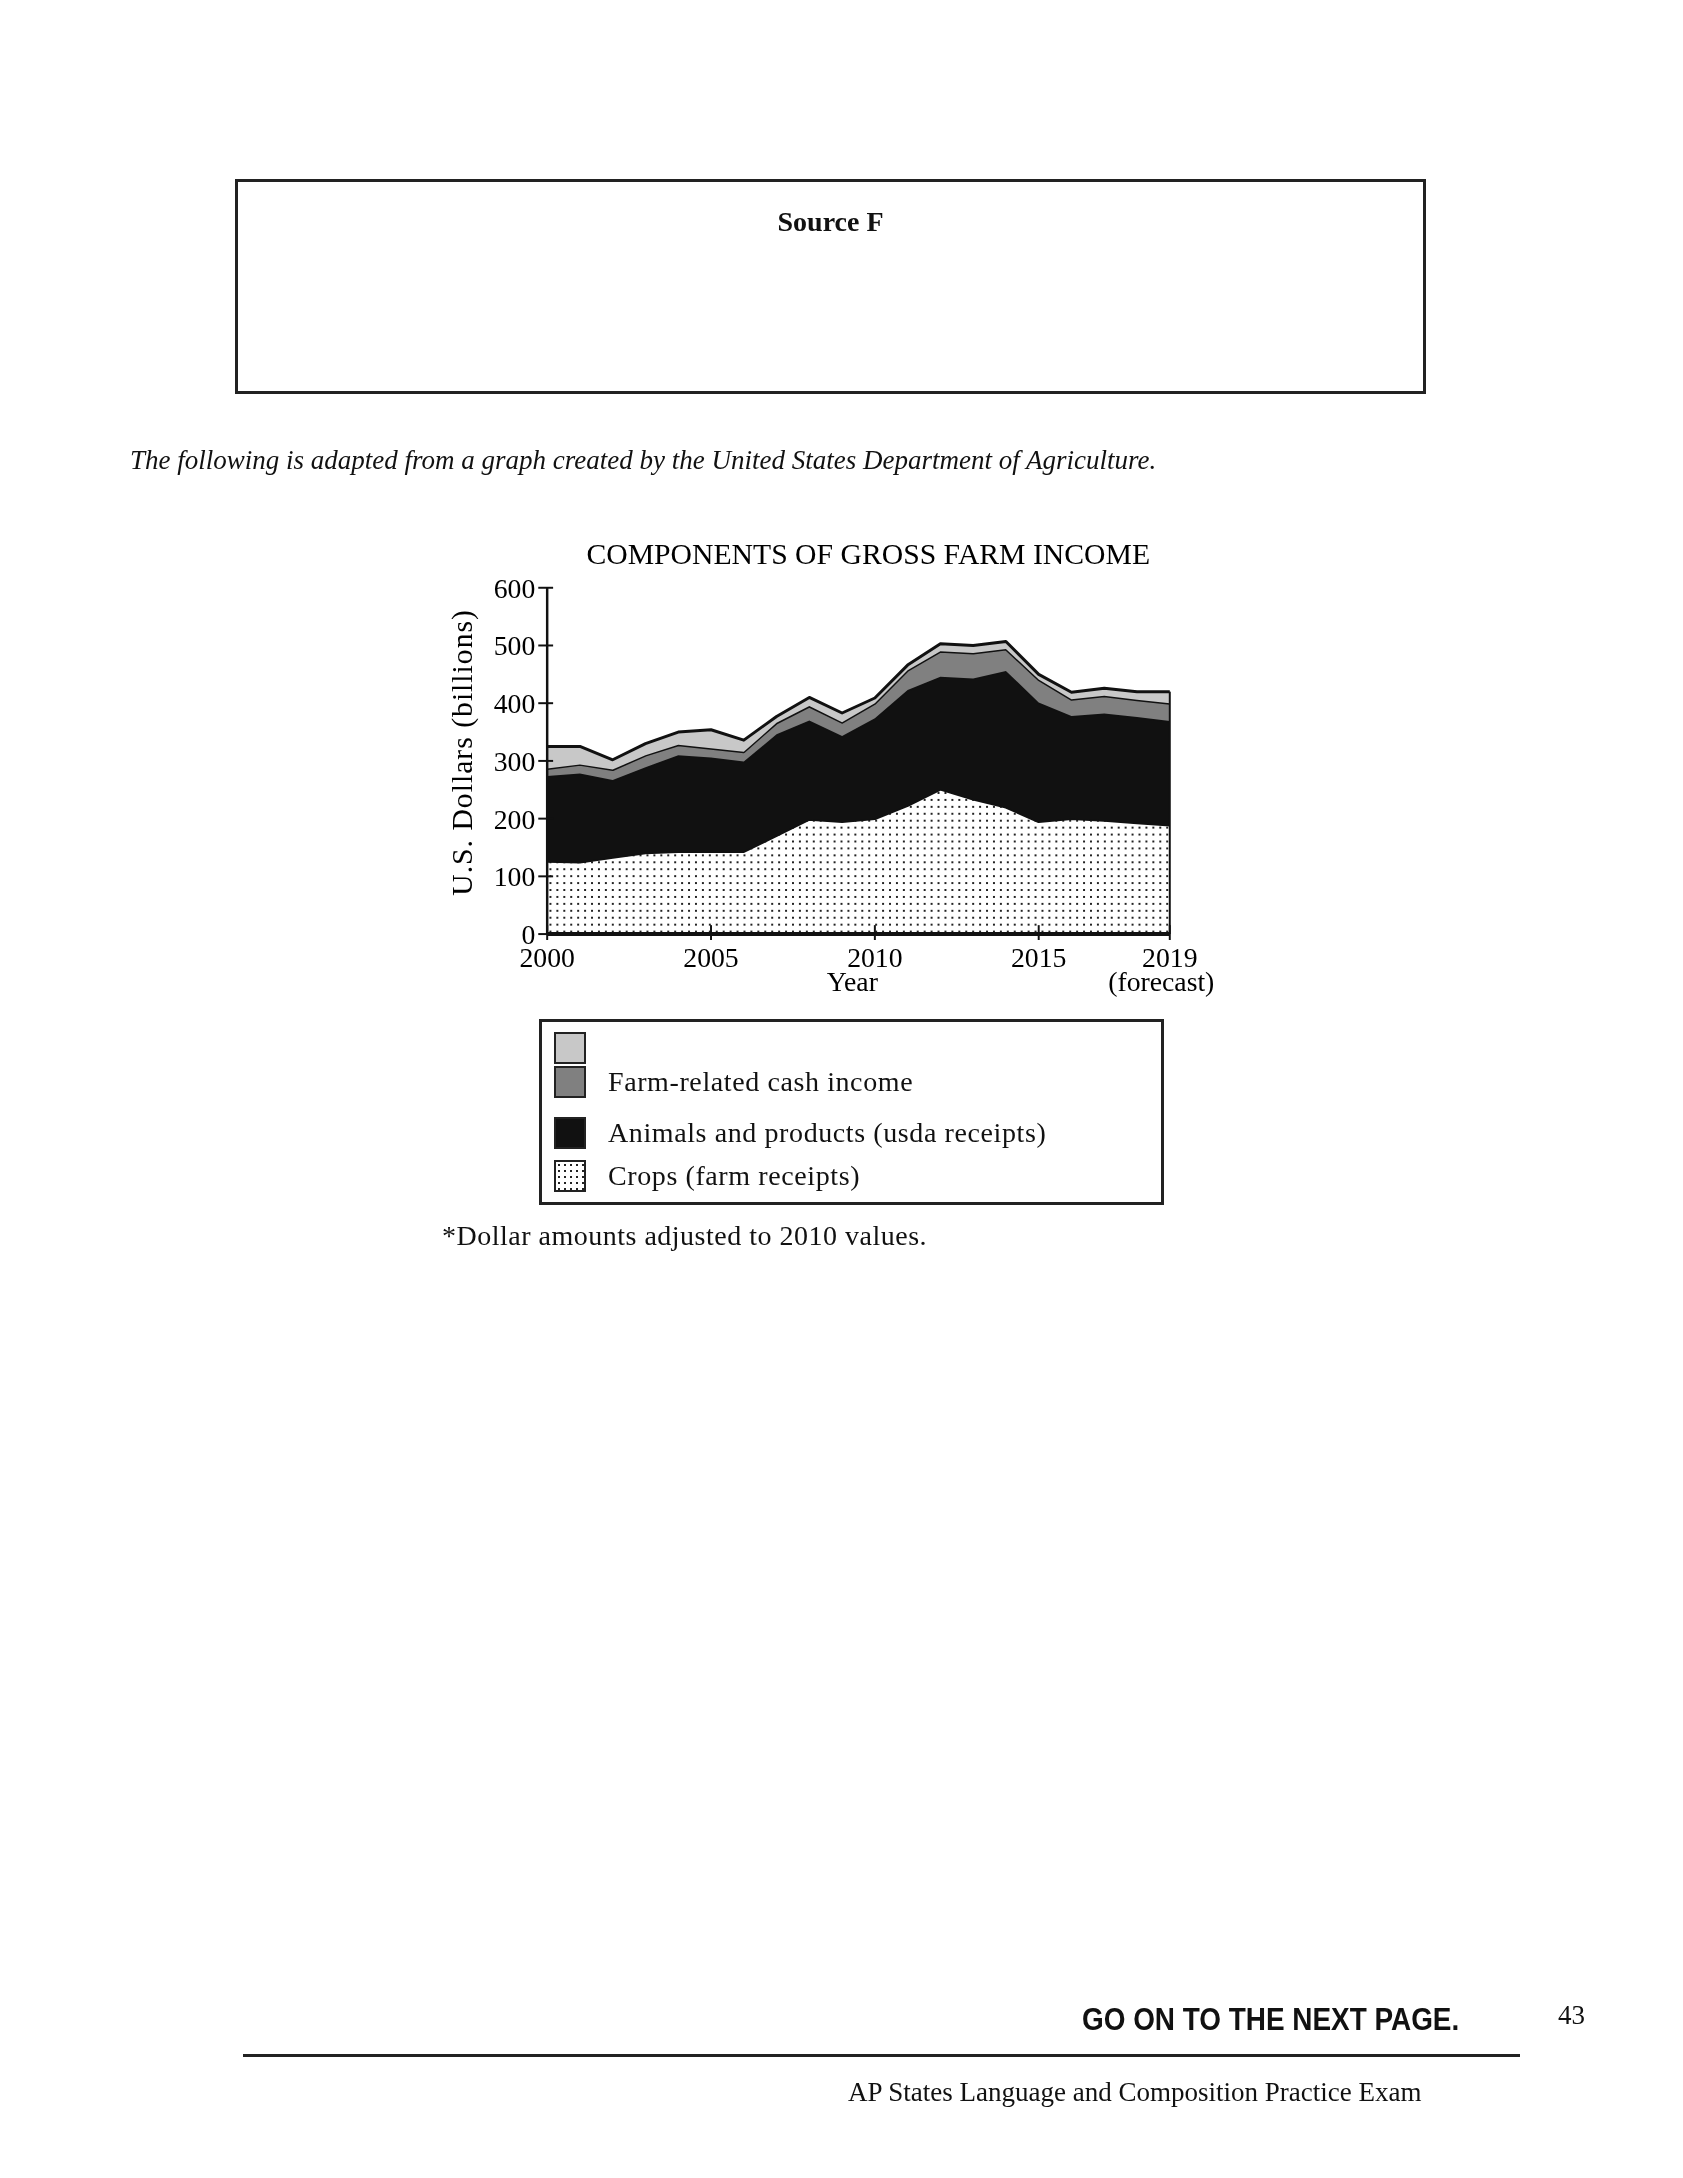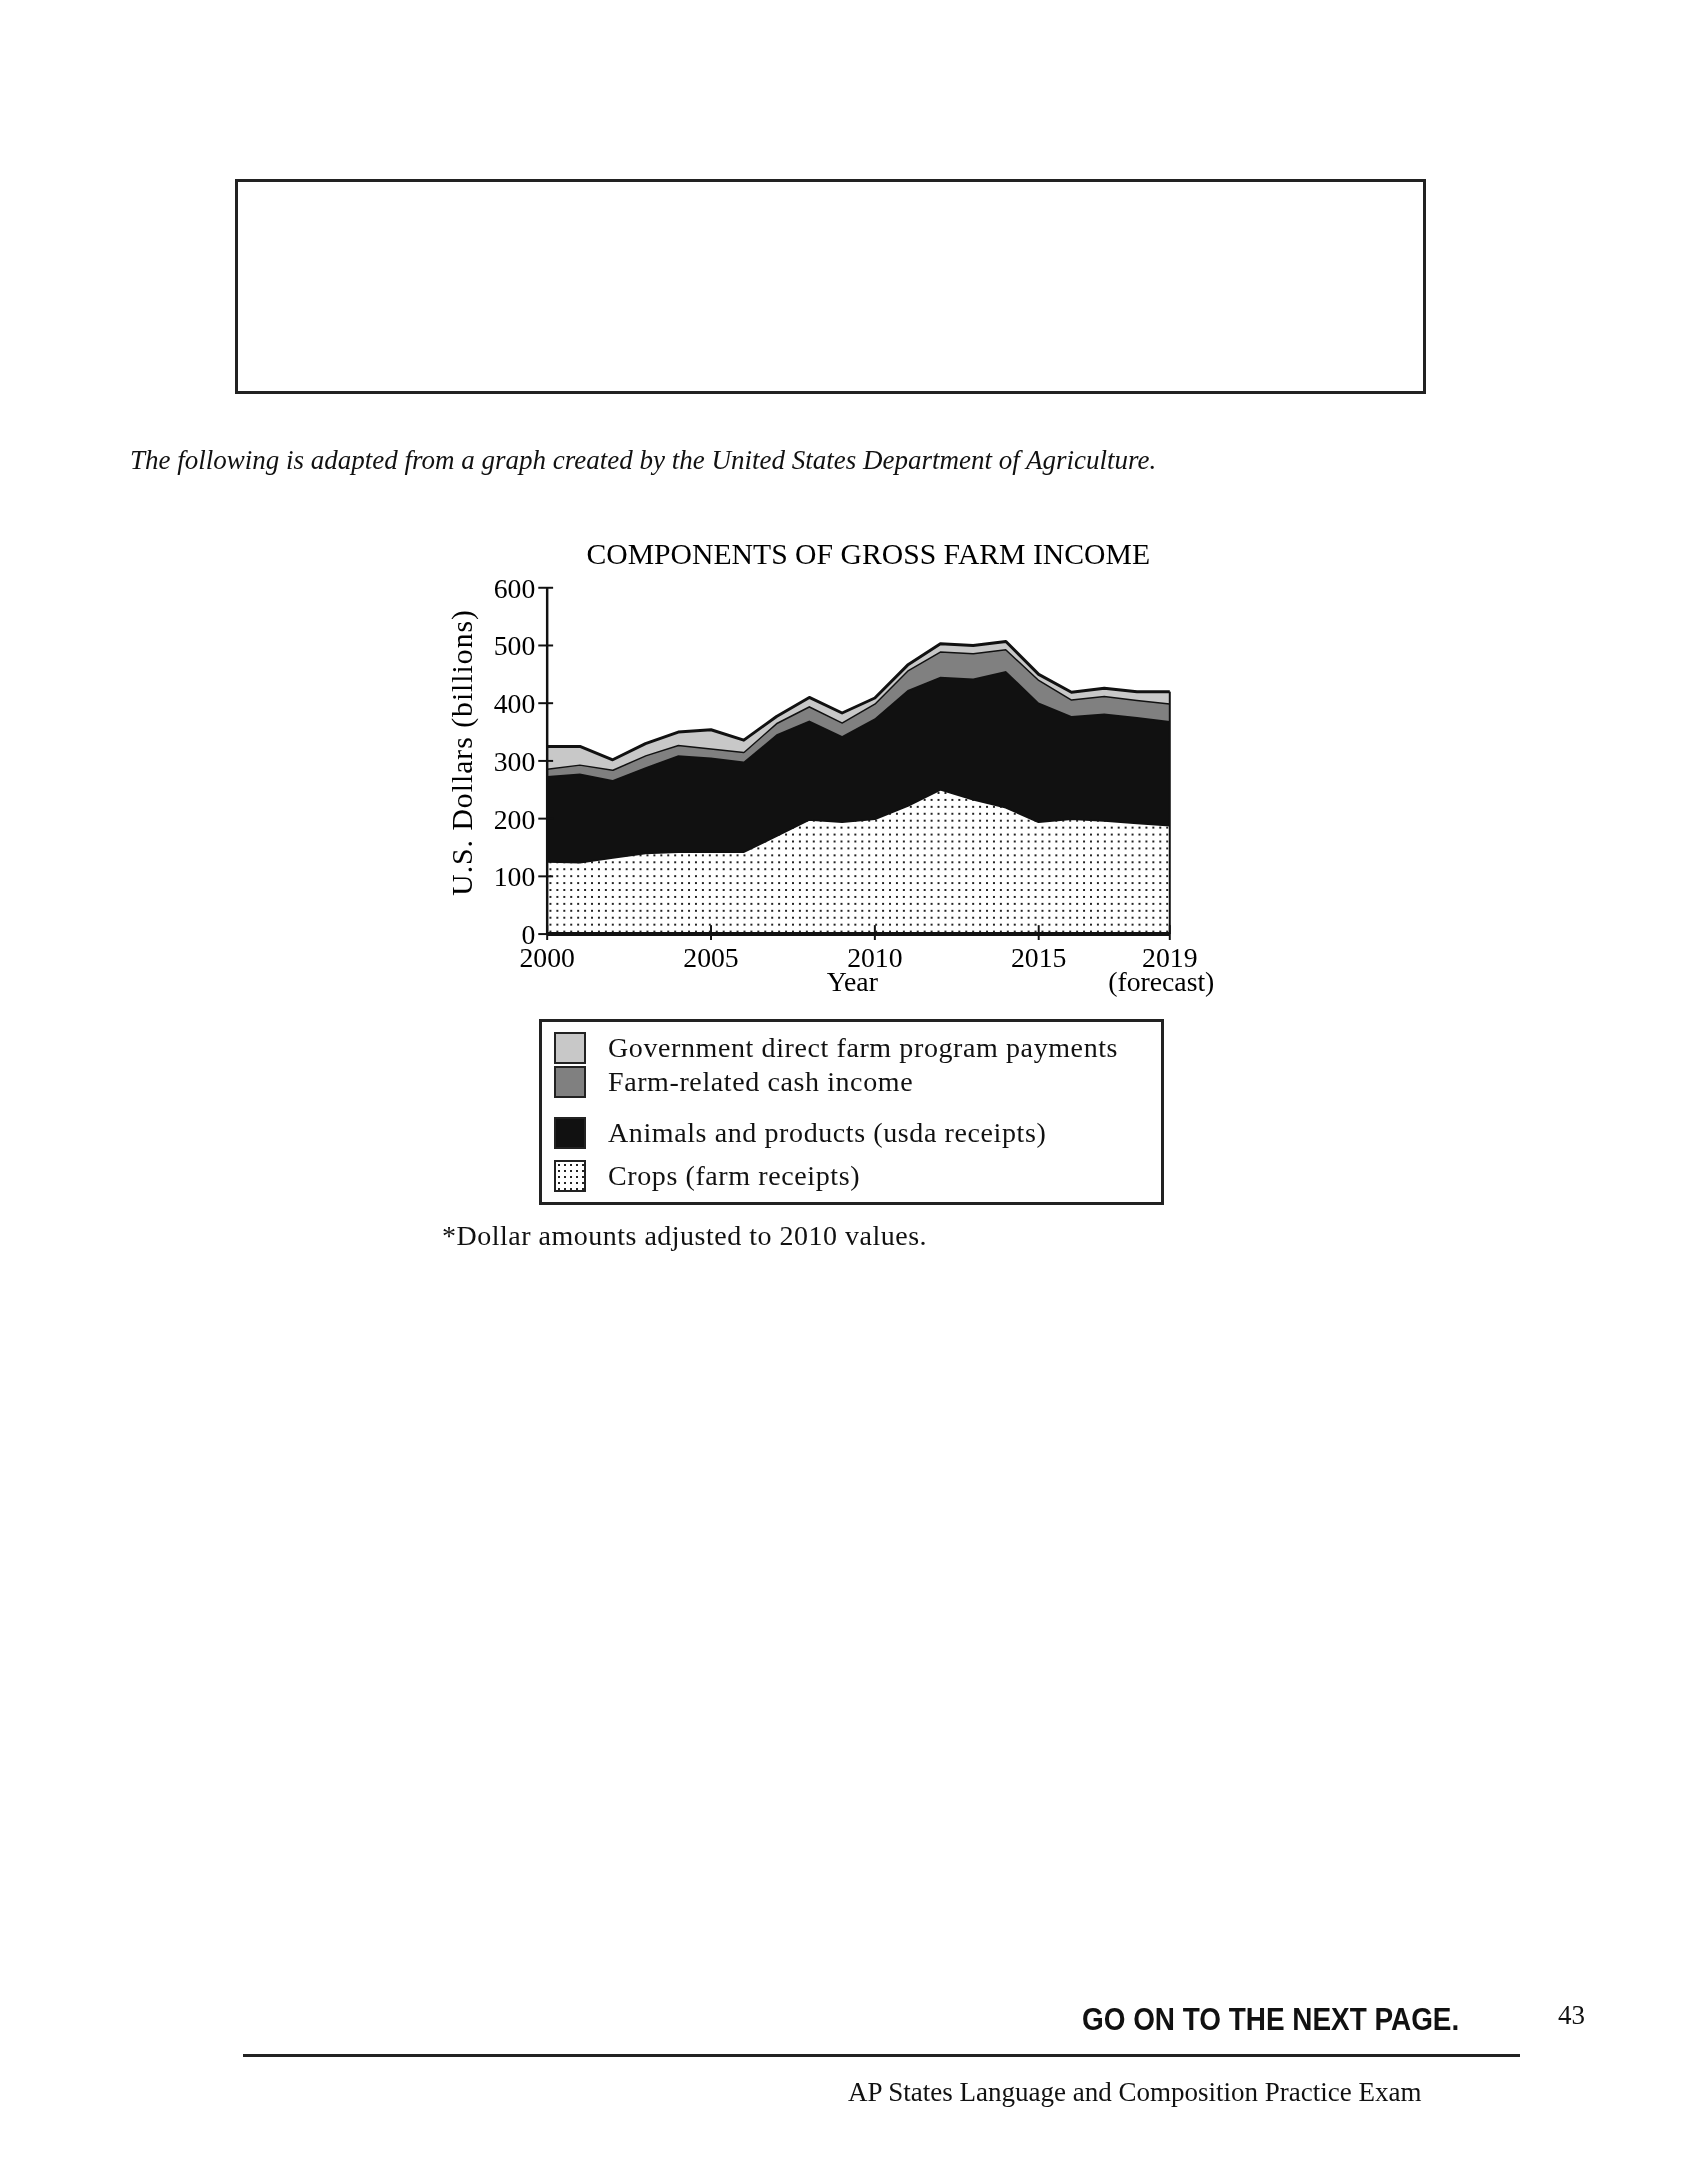--- a/index.html
+++ b/index.html
@@ -22,20 +22,21 @@
   .next-page { position:absolute; left:1082px; top:2002px; font-family:"Liberation Sans", sans-serif;
                font-weight:bold; font-size:31px; transform:scaleX(0.9); transform-origin:left; }
   .rule { position:absolute; left:243px; top:2054px; width:1277px; height:3px; background:#222; }
   .footer-title { position:absolute; left:848px; top:2077px; font-size:27px; }
   .page-num { position:absolute; left:1558px; top:2000px; font-size:27px; }
 </style>
 </head>
 <body>
 
 <div class="source-box">
+  <div class="source-title">Source F</div>
 </div>
 
 <div class="intro">The following is adapted from a graph created by the United States Department of Agriculture.</div>
 
 <svg id="chart" xmlns="http://www.w3.org/2000/svg" viewBox="0 0 1700 2200" width="1683" height="2178">
   <defs>
     <pattern id="dots" width="7" height="7" patternUnits="userSpaceOnUse">
       <rect width="7" height="7" fill="#fff"></rect>
       <rect x="2" y="2" width="2" height="2" fill="#222"></rect>
     </pattern>
@@ -81,21 +82,20 @@
     </g>
   <text id="chart-title" x="877" y="570" text-anchor="middle" font-size="30" font-family="Liberation Serif, serif">COMPONENTS OF GROSS FARM INCOME</text>
   <text id="y-label" transform="translate(477,760) rotate(-90)" text-anchor="middle" font-size="30" letter-spacing="1" font-family="Liberation Serif, serif">U.S. Dollars (billions)</text>
   <text id="x-label" x="861" y="1001" text-anchor="middle" font-size="28" font-family="Liberation Serif, serif">Year</text>
   <text id="x-note" x="1173" y="1001" text-anchor="middle" font-size="28" font-family="Liberation Serif, serif">(forecast)</text>
 </svg>
 
 <div class="legend">
   <div class="legend-item" style="top:8px">
     <span class="swatch" style="background:#c8c8c8"></span>
-    <span class="legend-label">Government direct farm program payments</span>
   </div>
   <div class="legend-item" style="top:42px">
     <span class="swatch" style="background:#808080"></span>
     <span class="legend-label">Farm-related cash income</span>
   </div>
   <div class="legend-item" style="top:93px">
     <span class="swatch" style="background:#111"></span>
     <span class="legend-label">Animals and products (usda receipts)</span>
   </div>
   <div class="legend-item" style="top:136px">

